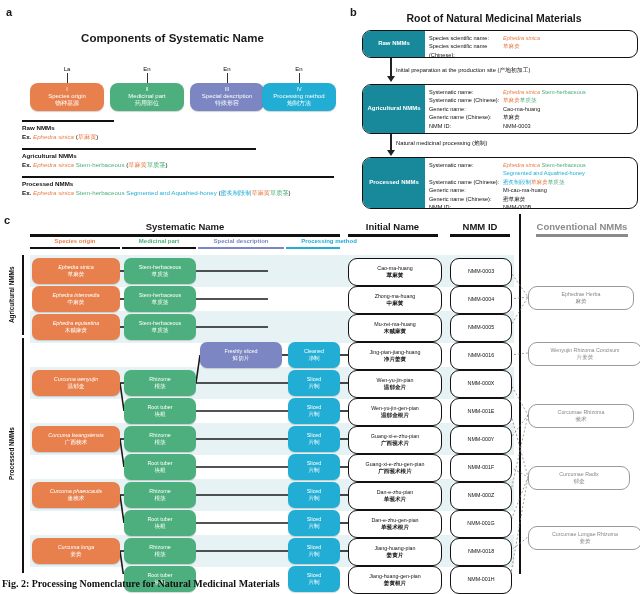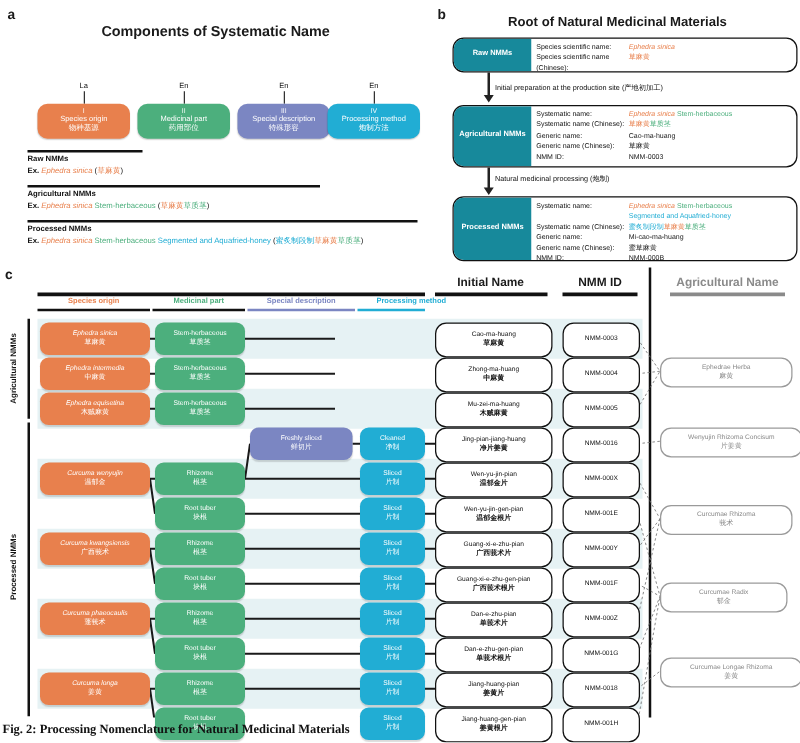--- a/index.html
+++ b/index.html
@@ -6,21 +6,21 @@
   body{
     width:640px;height:594px;background:#ffffff;
     font-family:"Liberation Sans","DejaVu Sans",sans-serif;
     color:#1a1a1a;position:relative;overflow:hidden;
   }
   .panel-letter{font-weight:bold;font-size:11px;position:absolute;}
   .ttl{font-weight:bold;text-align:center;}
 
   
   #panelA{position:absolute;left:0;top:0;width:345px;height:212px;}
-  #panelA .pa-title{font-size:11.5px;position:absolute;left:0;top:20px;width:345px;}
+  #panelA .pa-title{font-size:11.5px;position:absolute;left:0;top:32px;width:345px;}
   .lang-tick{position:absolute;font-size:6px;text-align:center;color:#111;}
   .lang-tick .bar{width:1px;height:10px;background:#333;margin:1px auto 0;}
   .comp-box{
     position:absolute;border-radius:8px;color:#fff;text-align:center;
     display:flex;flex-direction:column;align-items:center;justify-content:center;
     font-size:6px;line-height:1.25;box-shadow:0 1px 1px rgba(0,0,0,.18);
   }
   .comp-box .rn{font-size:5.5px;opacity:.95;}
   .comp-box .en{font-size:6px;}
   .comp-box .cn{font-size:6px;}
@@ -229,26 +229,27 @@
 
   <div id="stripes">
       <div class="stripe" style="left: 30px; top: 41px; width: 484px; height: 32px;"></div>
       <div class="stripe" style="left: 30px; top: 97px; width: 484px; height: 32px;"></div>
       <div class="stripe" style="left: 30px; top: 153px; width: 484px; height: 32px;"></div>
       <div class="stripe" style="left: 30px; top: 209px; width: 484px; height: 32px;"></div>
       <div class="stripe" style="left: 30px; top: 265px; width: 484px; height: 32px;"></div>
       <div class="stripe" style="left: 30px; top: 321px; width: 484px; height: 32px;"></div>
     </div>
 
+  <div class="hdr" style="left:30px;top:7px;width:310px;">Systematic Name</div>
   <div class="hdr-rule" style="left:30px;top:20px;width:310px;"></div>
   <div class="hdr" style="left:345px;top:7px;width:95px;">Initial Name</div>
   <div class="hdr-rule" style="left:348px;top:20px;width:90px;"></div>
   <div class="hdr" style="left:445px;top:7px;width:70px;">NMM ID</div>
   <div class="hdr-rule" style="left:450px;top:20px;width:60px;"></div>
-  <div class="hdr" style="left:527px;top:7px;width:110px;color:#8a8a8a;">Agricultural Name</div>
+  <div class="hdr" style="left:527px;top:7px;width:110px;color:#8a8a8a;">Conventional NMMs</div>
   <div class="hdr-rule" style="left:536px;top:20px;width:92px;background:#8a8a8a;"></div>
 
   <div class="sub-hdr" style="left:30px;top:24px;width:90px;color:#E8804D;">Species origin</div>
   <div class="sub-rule" style="left:30px;top:33px;width:90px;background:#111;"></div>
   <div class="sub-hdr" style="left:122px;top:24px;width:74px;color:#4CAF7D;">Medicinal part</div>
   <div class="sub-rule" style="left:122px;top:33px;width:74px;background:#111;"></div>
   <div class="sub-hdr" style="left:198px;top:24px;width:86px;color:#7B86C2;">Special description</div>
   <div class="sub-rule" style="left:198px;top:33px;width:86px;background:#7B86C2;"></div>
   <div class="sub-hdr" style="left:286px;top:24px;width:86px;color:#21ADD4;">Processing method</div>
   <div class="sub-rule" style="left:286px;top:33px;width:54px;background:#21ADD4;"></div>

